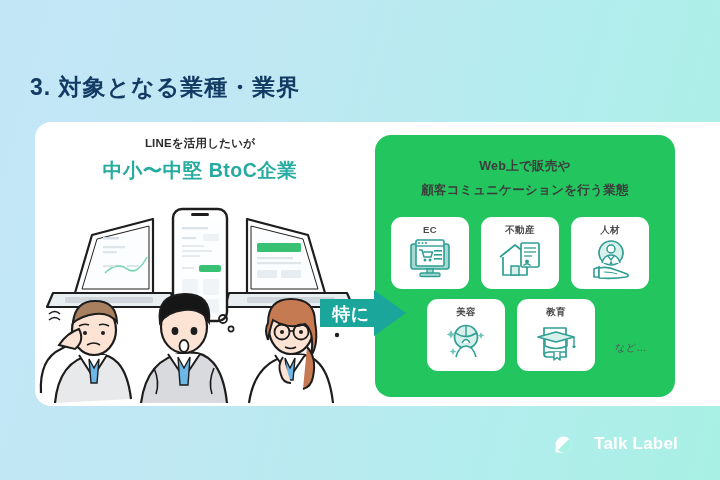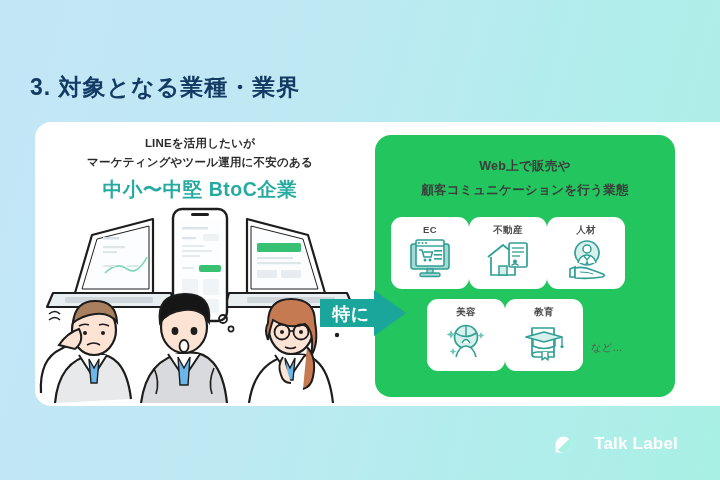--- a/index.html
+++ b/index.html
@@ -58,21 +58,21 @@
     background:#22c55e; border-radius:16px;
   }
   .mint-head{
     text-align:center; padding-top:20px;
   }
   .mh{ font-size:12.5px; font-weight:bold; color:#3c3c3c; line-height:1.9; letter-spacing:.3px;}
 
   .grid{
     position:absolute; left:16px; top:82px; width:268px;
   }
-  .row{ display:flex; }
+  .row{ display:flex; gap:12px; }
   .row.r2{ margin-top:10px; padding-left:36px; align-items:flex-end; }
 
   .tile{
     width:78px; height:72px;
     background:#ffffff; border-radius:11px;
     display:flex; flex-direction:column; align-items:center;
     padding-top:7px;
   }
   .tile-label{
     font-size:9.5px; font-weight:bold; color:#4a4a4a; letter-spacing:.3px;
@@ -98,21 +98,20 @@
 </head>
 <body>
 
 <div class="page-title">3. 対象となる業種・業界</div>
 
 <div class="card">
 
   <div class="left">
     <div class="left-head">
       <div class="lh1">LINEを活用したいが</div>
-      <div class="lh2">マーケティングやツール運用に不安のある</div>
       <div class="lh3">中小〜中堅 BtoC企業</div>
     </div>
 
     <svg class="illus" viewBox="0 0 330 196">
 
       <g>
         <path d="M57 28 L118 12 L118 86 L40 86 Z" fill="#ffffff" stroke="#1d1d1d" stroke-width="2.2" stroke-linejoin="round"></path>
         <path d="M62 32 L114 19 L114 82 L47 82 Z" fill="#fbfdfe" stroke="#1d1d1d" stroke-width="1"></path>
         <rect x="68" y="30" width="16" height="2.4" fill="#d7dde2"></rect>
         <rect x="68" y="39" width="22" height="2.2" fill="#dfe6ea"></rect>

